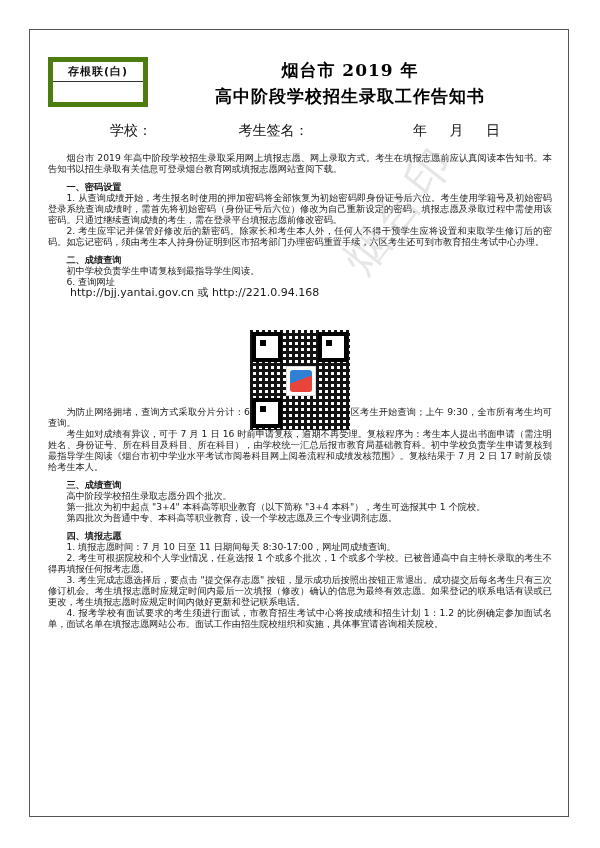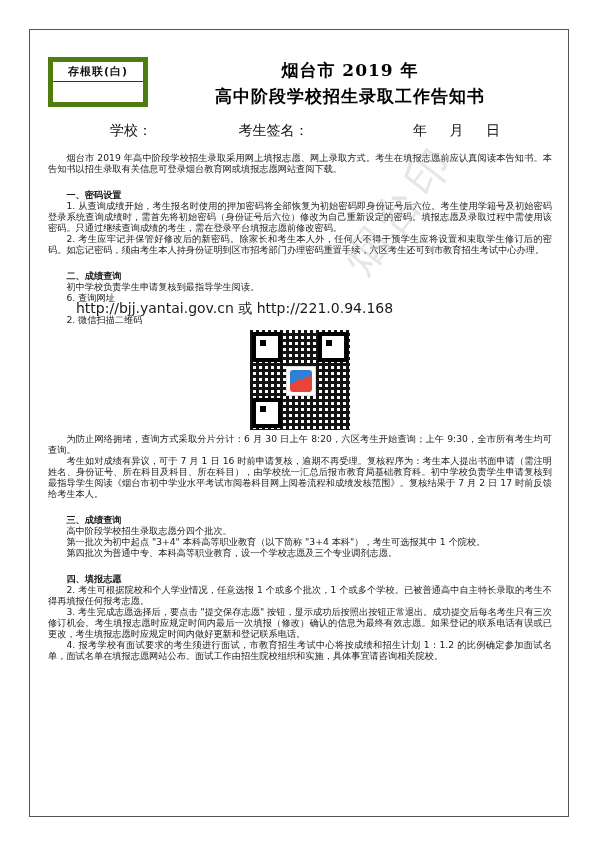--- a/index.html
+++ b/index.html
@@ -99,29 +99,29 @@
     color: #1a1a1a;
     text-align: justify;
   }
   .body-text p {
     margin: 0;
     text-indent: 2em;
   }
   .body-text p.head {
     text-indent: 2em;
     font-weight: bold;
-    margin-top: 15px;
+    margin-top: 7px;
   }
   .body-text p.sub {
     text-indent: 2em;
   }
   .body-text p.url {
     text-indent: 2em;
     font-family: "DejaVu Sans", sans-serif;
-    font-size: 14px;
+    font-size: 11px;
   }
 
   
   .qr-area {
     position: absolute;
     left: 250px;
     top: 330px;
     width: 100px;
     height: 100px;
   }
@@ -215,33 +215,33 @@
     <p>烟台市 2019 年高中阶段学校招生录取采用网上填报志愿、网上录取方式。考生在填报志愿前应认真阅读本告知书。本告知书以招生录取有关信息可登录烟台教育网或填报志愿网站查阅下载。</p>
 
     <p class="head">一、密码设置</p>
     <p class="sub">1. 从查询成绩开始，考生报名时使用的押加密码将全部恢复为初始密码即身份证号后六位。考生使用学籍号及初始密码登录系统查询成绩时，需首先将初始密码（身份证号后六位）修改为自己重新设定的密码。填报志愿及录取过程中需使用该密码。只通过继续查询成绩的考生，需在登录平台填报志愿前修改密码。</p>
     <p class="sub">2. 考生应牢记并保管好修改后的新密码。除家长和考生本人外，任何人不得干预学生应将设置和束取学生修订后的密码。如忘记密码，须由考生本人持身份证明到区市招考部门办理密码重置手续，六区考生还可到市教育招生考试中心办理。</p>
 
     <p class="head">二、成绩查询</p>
     <p class="sub">初中学校负责学生申请复核到最指导学生阅读。</p>
     <p class="sub">6. 查询网址</p>
     <p class="url">http://bjj.yantai.gov.cn 或 http://221.0.94.168</p>
-    <p class="sub">2. 微信扫描二维码</p>
 
     <div style="height:108px"></div>
 
     <p>为防止网络拥堵，查询方式采取分片分计：6 月 30 日上午 8:20，六区考生开始查询；上午 9:30，全市所有考生均可查询。</p>
     <p>考生如对成绩有异议，可于 7 月 1 日 16 时前申请复核，逾期不再受理。复核程序为：考生本人提出书面申请（需注明姓名、身份证号、所在科目及科目、所在科目），由学校统一汇总后报市教育局基础教育科。初中学校负责学生申请复核到最指导学生阅读《烟台市初中学业水平考试市阅卷科目网上阅卷流程和成绩发核范围》。复核结果于 7 月 2 日 17 时前反馈给考生本人。</p>
 
     <p class="head">三、成绩查询</p>
     <p class="sub">高中阶段学校招生录取志愿分四个批次。</p>
     <p class="sub">第一批次为初中起点 "3+4" 本科高等职业教育（以下简称 "3+4 本科"），考生可选报其中 1 个院校。</p>
     <p class="sub">第四批次为普通中专、本科高等职业教育，设一个学校志愿及三个专业调剂志愿。</p>
 
     <p class="head">四、填报志愿</p>
+    <p class="sub">1. 填报志愿时间：7 月 10 日至 11 日期间每天 8:30-17:00，网址同成绩查询。</p>
     <p class="sub">2. 考生可根据院校和个人学业情况，任意选报 1 个或多个批次，1 个或多个学校。已被普通高中自主特长录取的考生不得再填报任何报考志愿。</p>
     <p class="sub">3. 考生完成志愿选择后，要点击 "提交保存志愿" 按钮，显示成功后按照出按钮正常退出。成功提交后每名考生只有三次修订机会。考生填报志愿时应规定时间内最后一次填报（修改）确认的信息为最终有效志愿。如果登记的联系电话有误或已更改，考生填报志愿时应规定时间内做好更新和登记联系电话。</p>
     <p class="sub">4. 报考学校有面试要求的考生须进行面试，市教育招生考试中心将按成绩和招生计划 1：1.2 的比例确定参加面试名单，面试名单在填报志愿网站公布。面试工作由招生院校组织和实施，具体事宜请咨询相关院校。</p>
   </div>
 
   <div class="qr-area">
     <div class="qr-code"></div>
     <div class="qr-finder qr-f1"></div>
     <div class="qr-finder qr-f2"></div>
     <div class="qr-finder qr-f3"></div>

